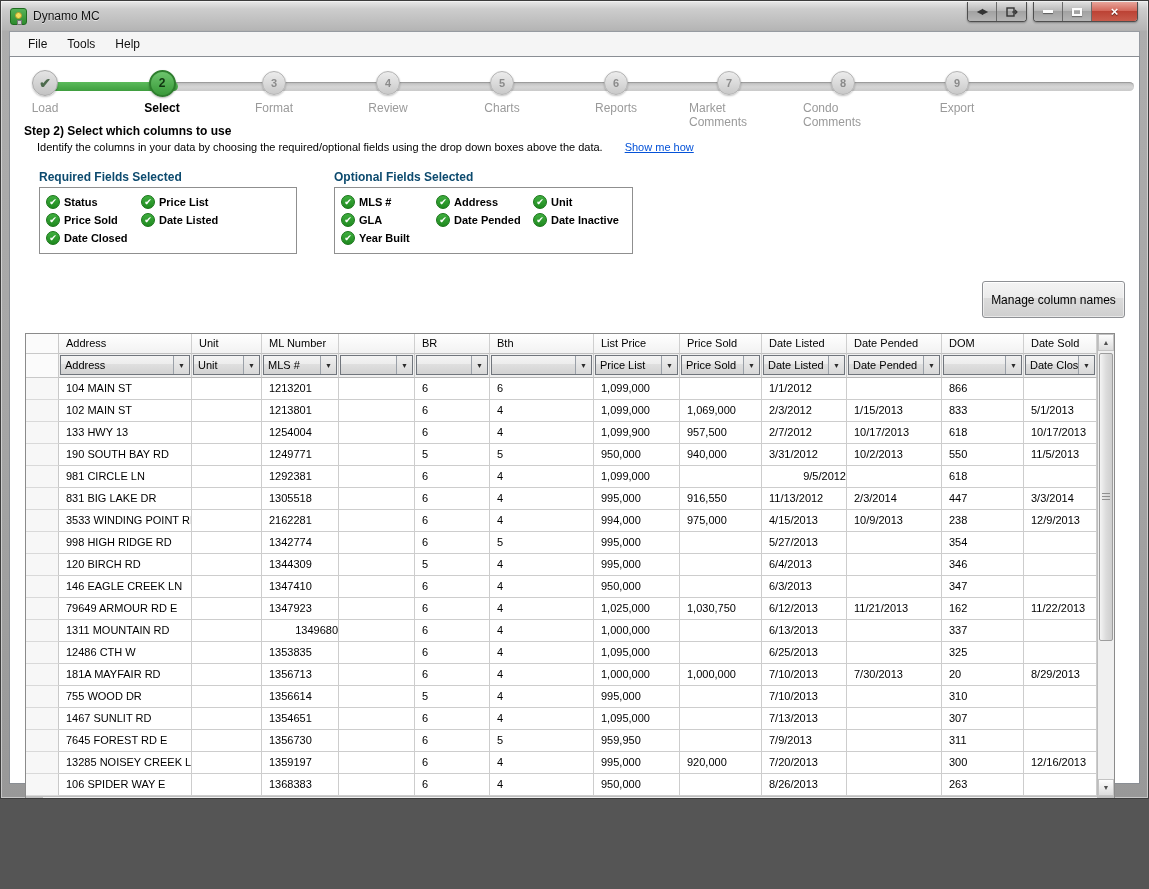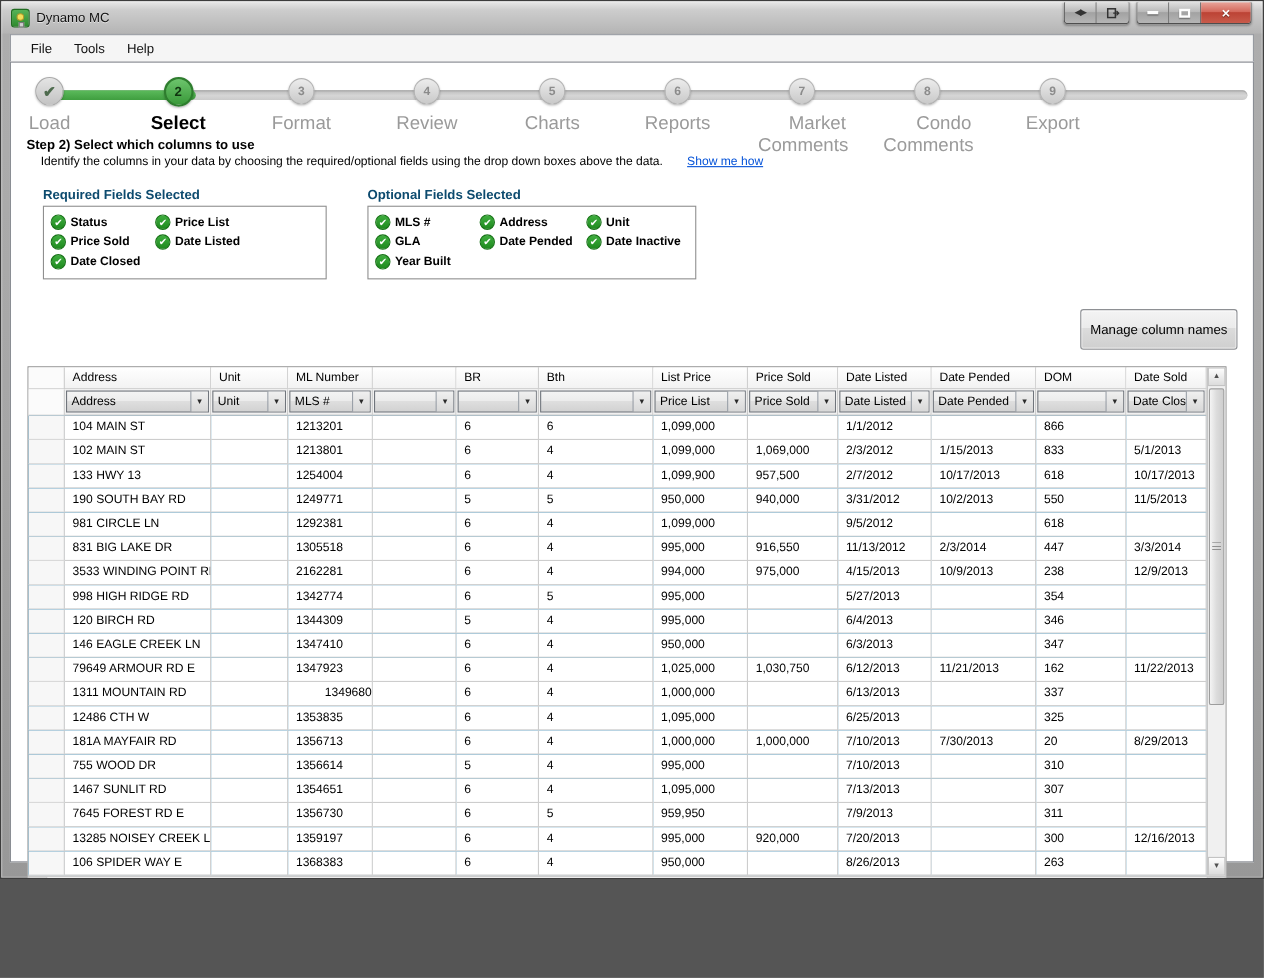--- a/index.html
+++ b/index.html
@@ -45,21 +45,21 @@
     background:linear-gradient(#5cbb5c,#3f9e3f);}
   .step{position:absolute;top:6px;width:110px;display:flex;flex-direction:column;align-items:center;}
   .circle-slot{height:32px;display:flex;align-items:center;justify-content:center;}
   .step-circle{border-radius:50%;display:flex;align-items:center;justify-content:center;font-weight:bold;}
   .step-circle.todo{width:24px;height:24px;background:linear-gradient(#ececec,#c9c9c9);
     border:1px solid #b3b3b3;color:#8b8b8b;font-size:11px;box-shadow:0 1px 2px rgba(0,0,0,.25);}
   .step-circle.done{width:26px;height:26px;background:linear-gradient(#e4e4e4,#c3c3c3);
     border:1px solid #a9a9a9;color:#4e6b4e;font-size:14px;box-shadow:0 1px 2px rgba(0,0,0,.25);}
   .step-circle.active{width:27px;height:27px;background:linear-gradient(#6cc46c,#399939);
     border:2px solid #2e7d2e;color:#103510;font-size:12px;box-shadow:0 1px 2px rgba(0,0,0,.3);}
-  .step-label{margin-top:3px;font-size:17px;color:#9a9a9a;text-align:right;max-width:80px;line-height:1.15;}
+  .step-label{margin-top:3px;font-size:12px;color:#9a9a9a;text-align:left;max-width:80px;line-height:1.15;}
   .step.active .step-label{color:#000;font-weight:bold;}
   
   .step-heading{font-size:12px;font-weight:bold;color:#000;}
   .instruction{font-size:11px;color:#000;}
   .help-link{font-size:11px;color:#0452d8;text-decoration:underline;margin-left:22px;cursor:pointer;}
   
   .group-title{font-size:12px;font-weight:bold;color:#0c4a6e;}
   .group-box{border:1px solid #8f8f8f;background:#fff;padding:5px 6px;display:grid;grid-auto-rows:18px;align-items:center;}
   .group-box.req{grid-template-columns:95px auto;}
   .group-box.opt{grid-template-columns:95px 97px auto;}
@@ -432,21 +432,21 @@
             <div class="g-row g-datarow">
               <div class="g-rowhdr"></div>
               <div class="g-cell" style="width: 133px; flex: 0 0 133px;">981 CIRCLE LN</div>
               <div class="g-cell" style="width: 70px; flex: 0 0 70px;"></div>
               <div class="g-cell" style="width: 77px; flex: 0 0 77px;">1292381</div>
               <div class="g-cell" style="width: 76px; flex: 0 0 76px;"></div>
               <div class="g-cell" style="width: 75px; flex: 0 0 75px;">6</div>
               <div class="g-cell" style="width: 104px; flex: 0 0 104px;">4</div>
               <div class="g-cell" style="width: 86px; flex: 0 0 86px;">1,099,000</div>
               <div class="g-cell" style="width: 82px; flex: 0 0 82px;"></div>
-              <div class="g-cell" style="width: 85px; flex: 0 0 85px;">9/5/2012</div>
+              <div class="g-cell" style="width: 85px; flex: 0 0 85px; text-align: right;">9/5/2012</div>
               <div class="g-cell" style="width: 95px; flex: 0 0 95px;"></div>
               <div class="g-cell" style="width: 82px; flex: 0 0 82px;">618</div>
               <div class="g-cell" style="width: 73px; flex: 0 0 73px;"></div>
             </div>
             <div class="g-row g-datarow">
               <div class="g-rowhdr"></div>
               <div class="g-cell" style="width: 133px; flex: 0 0 133px;">831 BIG LAKE DR</div>
               <div class="g-cell" style="width: 70px; flex: 0 0 70px;"></div>
               <div class="g-cell" style="width: 77px; flex: 0 0 77px;">1305518</div>
               <div class="g-cell" style="width: 76px; flex: 0 0 76px;"></div>

